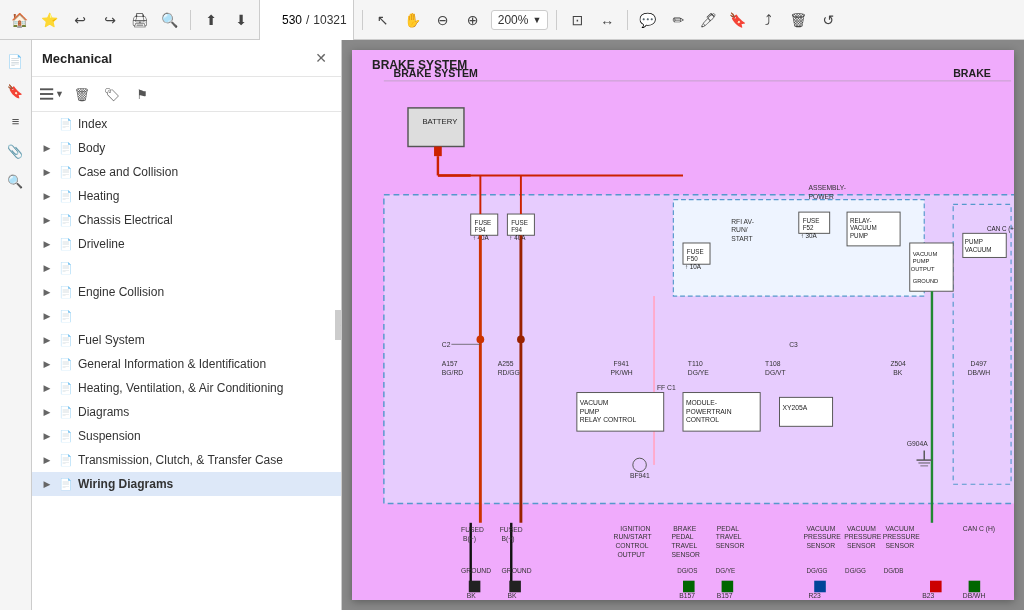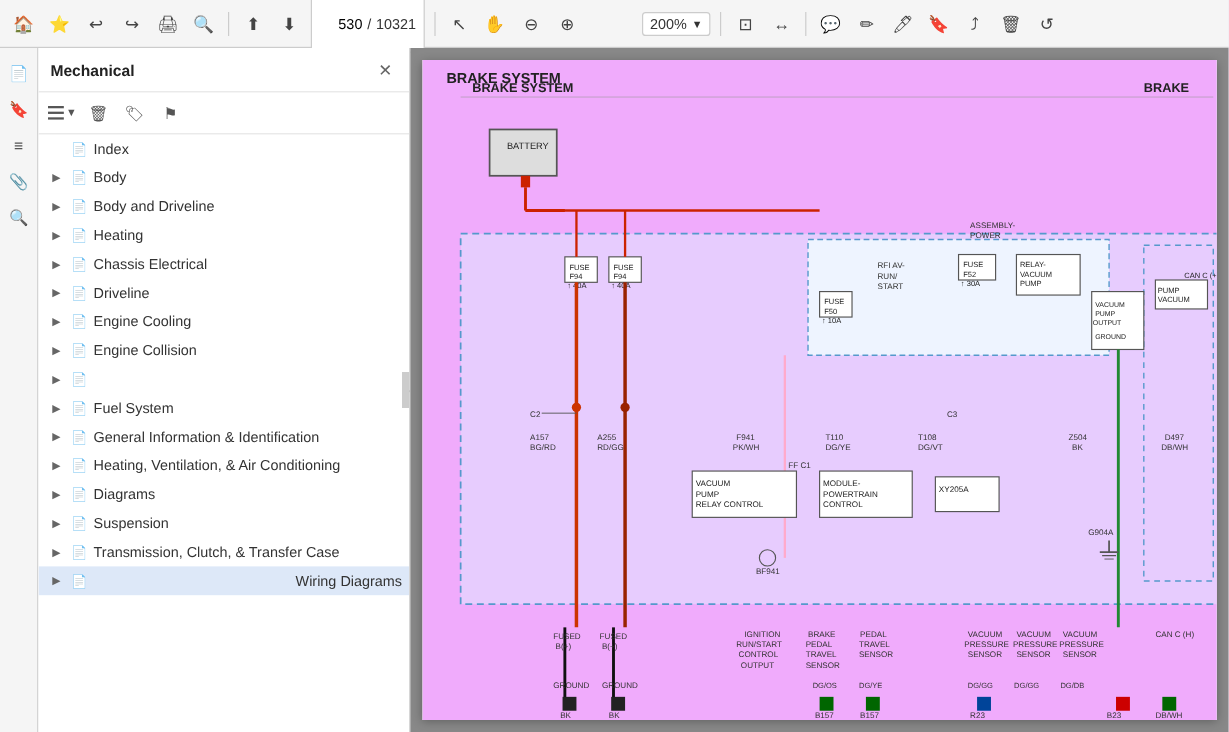--- a/index.html
+++ b/index.html
@@ -34,21 +34,21 @@
     }
     .toolbar-page input {
       width: 36px; border: none; outline: none; text-align: right; font-size: 12px;
     }
     .toolbar-zoom {
       display: flex; align-items: center;
       border: 1px solid #ccc;
       background: white;
       padding: 2px 6px;
       border-radius: 3px;
-      font-size: 12px; color: #333; margin-left: 44px;
+      font-size: 12px; color: #333;
     }
 
     
     .main {
       display: flex;
       flex: 1;
       overflow: hidden;
     }
 
     
@@ -121,21 +121,21 @@
     .bm-item {
       display: flex;
       align-items: center;
       padding: 4px 6px 4px 8px;
       cursor: pointer;
       color: #333;
       font-size: 12px;
       gap: 4px;
     }
     .bm-item.active { background: #dde8f8; }
-    .bm-item.active .bm-label { font-weight: 400; text-align: right; }
+    .bm-item.active .bm-label { font-weight: 700; }
     .bm-chevron {
       width: 14px; height: 14px;
       display: flex; align-items: center; justify-content: center;
       font-size: 9px; color: #666;
       flex-shrink: 0;
     }
     .bm-icon {
       width: 16px; height: 16px;
       flex-shrink: 0;
       display: flex; align-items: center; justify-content: center;
@@ -278,21 +278,21 @@
 
       <div class="bm-item">
         <div class="bm-chevron">▶</div>
         <div class="bm-icon">📄</div>
         <span class="bm-label">Body</span>
       </div>
 
       <div class="bm-item">
         <div class="bm-chevron">▶</div>
         <div class="bm-icon">📄</div>
-        <span class="bm-label">Body and Driveline</span>
+        <span class="bm-label">Case and Collision</span>
       </div>
 
       <div class="bm-item">
         <div class="bm-chevron">▶</div>
         <div class="bm-icon">📄</div>
         <span class="bm-label">Heating</span>
       </div>
 
       <div class="bm-item">
         <div class="bm-chevron">▶</div>
@@ -302,21 +302,20 @@
 
       <div class="bm-item">
         <div class="bm-chevron">▶</div>
         <div class="bm-icon">📄</div>
         <span class="bm-label">Driveline</span>
       </div>
 
       <div class="bm-item">
         <div class="bm-chevron">▶</div>
         <div class="bm-icon">📄</div>
-        <span class="bm-label">Engine Cooling</span>
       </div>
 
       <div class="bm-item">
         <div class="bm-chevron">▶</div>
         <div class="bm-icon">📄</div>
         <span class="bm-label">Engine Collision</span>
       </div>
 
       <div class="bm-item">
         <div class="bm-chevron">▶</div>

